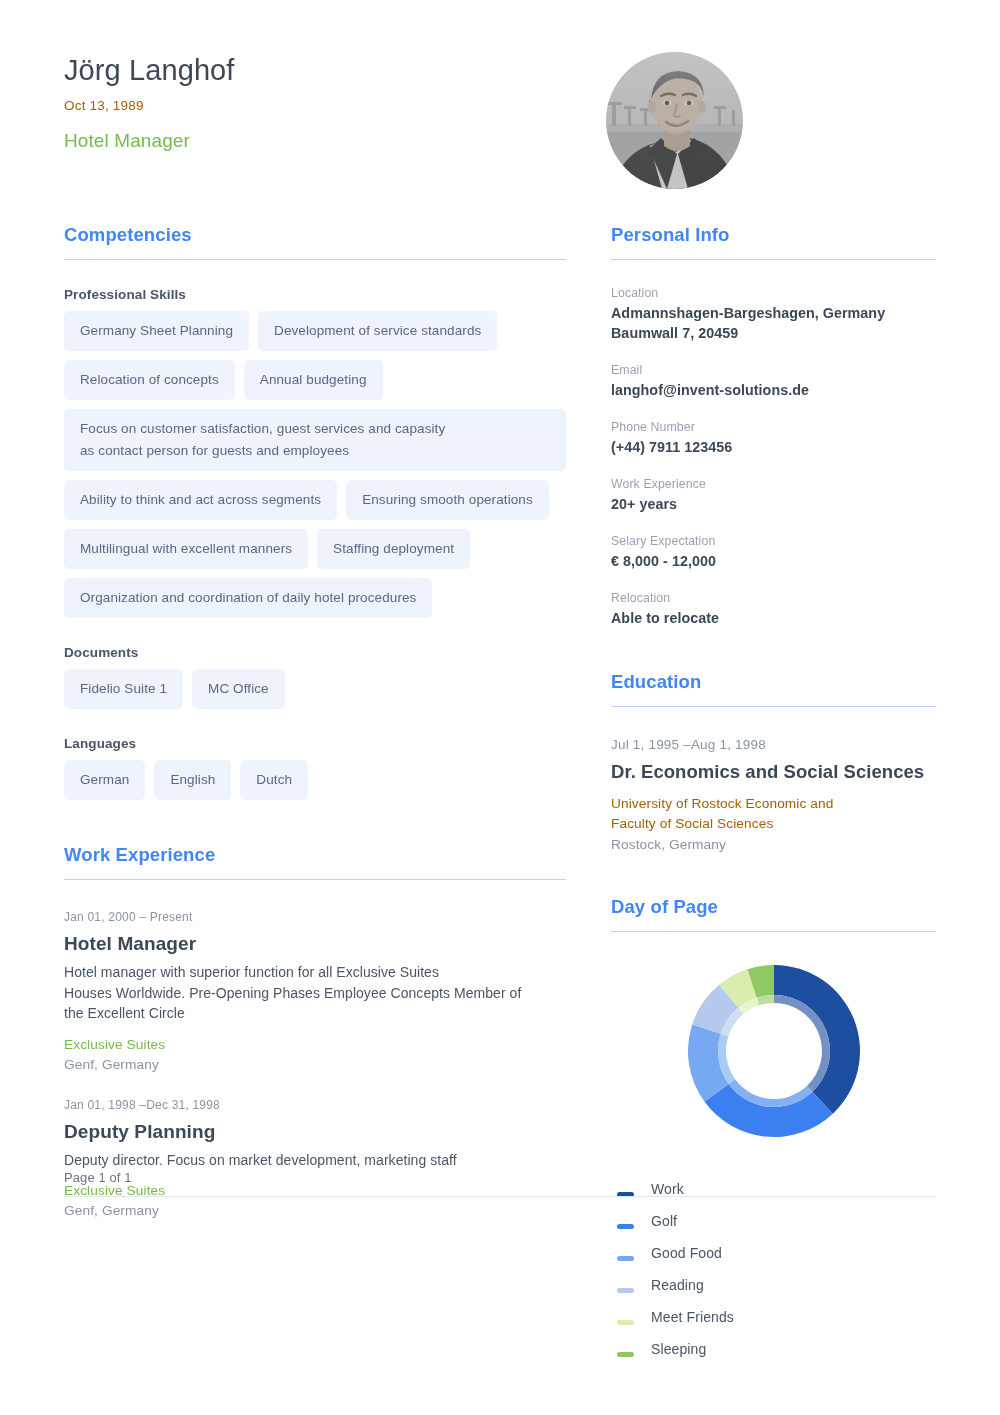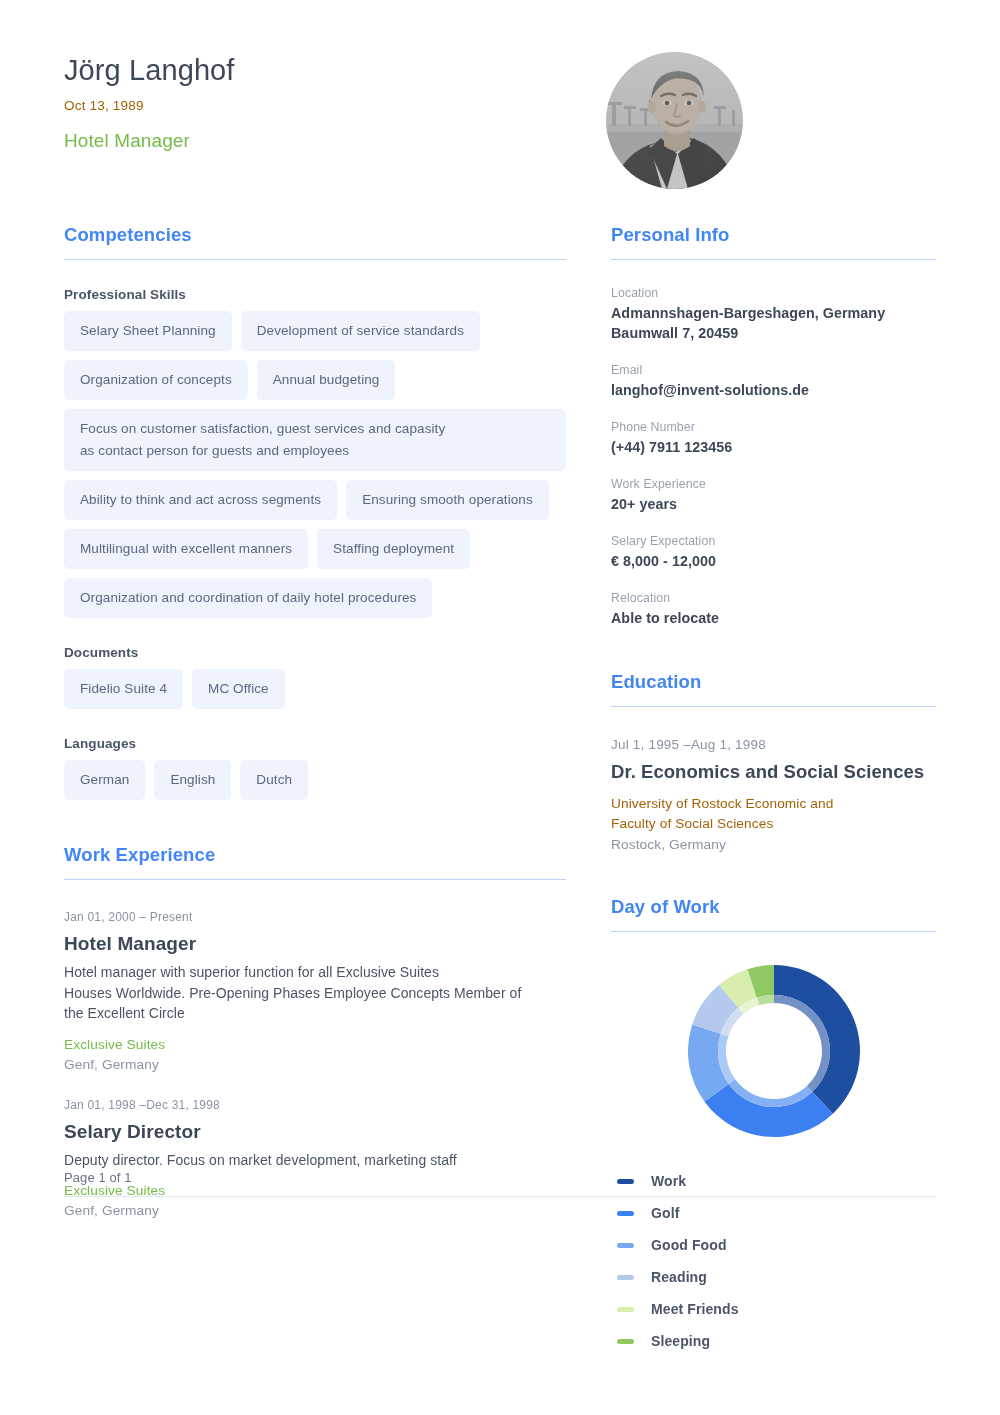--- a/index.html
+++ b/index.html
@@ -197,23 +197,22 @@
 
   
   .chart-wrap {
     margin-top: 33px;
     display: flex;
     justify-content: center;
   }
   .legend { margin-top: 28px; padding-left: 6px; }
   .legend-row {
     display: flex;
-    align-items: center;
+    align-items: flex-end;
     height: 32px;
-    font-weight: bold;
   }
   .legend-swatch {
     width: 17px;
     height: 5px;
     border-radius: 3px;
     flex: 0 0 auto;
   }
   .legend-label {
     margin-left: 17px;
     font-size: 14px;
@@ -331,36 +330,36 @@
     </div>
   </div>
 
   <div class="col-left">
 
     <div class="section">
       <div class="sec-title">Competencies</div>
 
       <div class="sub-head">Professional Skills</div>
       <div class="chips">
-        <span class="chip">Selary Sheet Planning</span>
+        <span class="chip">Germany Sheet Planning</span>
         <span class="chip">Development of service standards</span>
-        <span class="chip">Organization of concepts</span>
+        <span class="chip">Relocation of concepts</span>
         <span class="chip">Annual budgeting</span>
         <span class="chip wide">Focus on customer satisfaction, guest services and capasity
 as contact person for guests and employees</span>
         <span class="chip">Ability to think and act across segments</span>
         <span class="chip">Ensuring smooth operations</span>
         <span class="chip">Multilingual with excellent manners</span>
         <span class="chip">Staffing deployment</span>
         <span class="chip">Organization and coordination of daily hotel procedures</span>
       </div>
 
       <div class="sub-head">Documents</div>
       <div class="chips">
-        <span class="chip">Fidelio Suite 4</span>
+        <span class="chip">Fidelio Suite 1</span>
         <span class="chip">MC Office</span>
       </div>
 
       <div class="sub-head">Languages</div>
       <div class="chips">
         <span class="chip">German</span>
         <span class="chip">English</span>
         <span class="chip">Dutch</span>
       </div>
     </div>
@@ -373,21 +372,21 @@
         <div class="entry-title">Hotel Manager</div>
         <div class="entry-desc">Hotel manager with superior function for all Exclusive Suites
 Houses Worldwide. Pre-Opening Phases Employee Concepts Member of
 the Excellent Circle</div>
         <div class="entry-org">Exclusive Suites</div>
         <div class="entry-loc">Genf, Germany</div>
       </div>
 
       <div class="entry" style="">
         <div class="entry-date">Jan 01, 1998 –Dec 31, 1998</div>
-        <div class="entry-title">Selary Director</div>
+        <div class="entry-title">Deputy Planning</div>
         <div class="entry-desc">Deputy director. Focus on market development, marketing staff</div>
         <div class="entry-org">Exclusive Suites</div>
         <div class="entry-loc">Genf, Germany</div>
       </div>
     </div>
   </div>
 
   <div class="col-right">
 
     <div class="section">
@@ -425,21 +424,21 @@
       <div class="entry" style="margin-top:30px;">
         <div class="edu-date">Jul 1, 1995 –Aug 1, 1998</div>
         <div class="edu-title">Dr. Economics and Social Sciences</div>
         <div class="edu-org">University of Rostock Economic and
 Faculty of Social Sciences</div>
         <div class="edu-loc">Rostock, Germany</div>
       </div>
     </div>
 
     <div class="section" style="margin-top:44px;">
-      <div class="sec-title">Day of Work</div>
+      <div class="sec-title">Day of Page</div>
 
       <div class="chart-wrap">
         <svg id="donut-svg" width="172" height="172" viewBox="0 0 172 172">
             <path d="M 86 0 A 86 86 0 0 1 144.8710511098672 148.6913019582414 L 124.33463793200656 126.82224313559905 A 56 56 0 0 0 86 30 Z" fill="#1d4ea0"></path>
             <path d="M 144.8710511098672 148.6913019582414 A 86 86 0 0 1 16.42453848375453 136.5495316971527 L 40.69504831500295 118.91597412837851 A 56 56 0 0 0 124.33463793200656 126.82224313559905 Z" fill="#3b7ff0"></path>
             <path d="M 16.42453848375453 136.5495316971527 A 86 86 0 0 1 4.209139598616801 59.424538483754496 L 32.7408350874714 68.69504831500294 A 56 56 0 0 0 40.69504831500295 118.91597412837851 Z" fill="#76a9f2"></path>
             <path d="M 4.209139598616801 59.424538483754496 A 86 86 0 0 1 31.181536881612644 19.735861121282156 L 50.30425657407335 42.85125840455583 A 56 56 0 0 0 32.7408350874714 68.69504831500294 Z" fill="#b3c9ee"></path>
             <path d="M 31.181536881612644 19.735861121282156 A 86 86 0 0 1 59.42453848375451 4.209139598616801 L 68.69504831500294 32.7408350874714 A 56 56 0 0 0 50.30425657407335 42.85125840455583 Z" fill="#d9eeae"></path>
             <path d="M 59.42453848375451 4.209139598616801 A 86 86 0 0 1 85.99999999999999 0 L 85.99999999999999 30 A 56 56 0 0 0 68.69504831500294 32.7408350874714 Z" fill="#8fc963"></path>
             <path d="M 86 30 A 56 56 0 0 1 124.33463793200656 126.82224313559905 L 118.85826108457705 120.99049411622775 A 48 48 0 0 0 86 38 Z" fill="#7391c4"></path>

